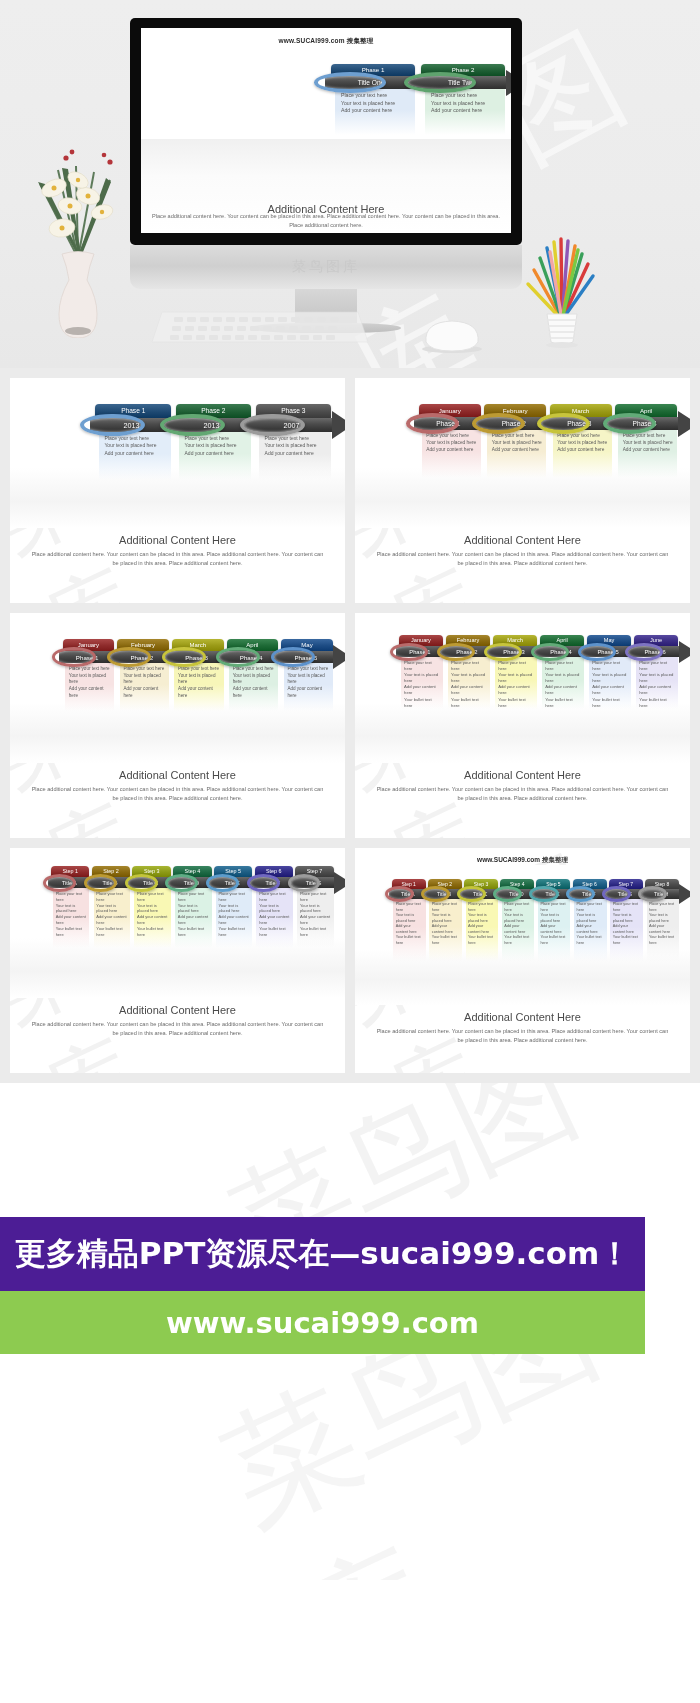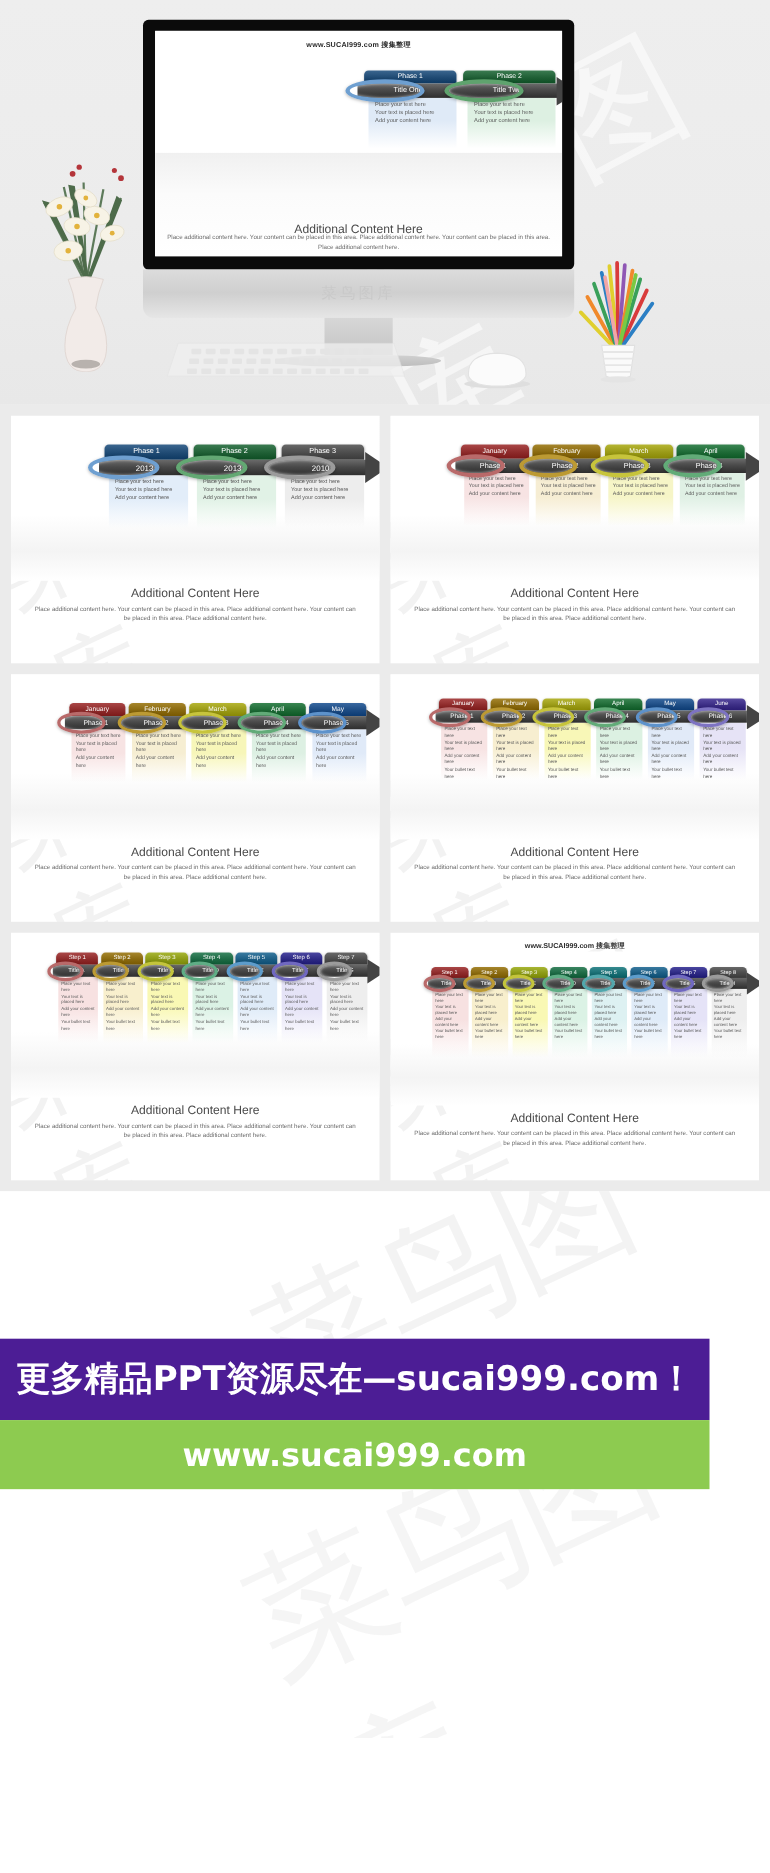--- a/index.html
+++ b/index.html
@@ -335,21 +335,21 @@
               <div class="cap" style="position: absolute; left: 89.0288px; top: 0px; width: 75.5396px; height: 14px; line-height: 14px; font-size: 6.6px; background: linear-gradient(rgb(59, 123, 81) 0%, rgb(31, 95, 53) 55%, rgb(13, 77, 35) 100%); box-shadow: rgba(0, 0, 0, 0.25) 0px 1px 2px;">Phase 2</div>
               <div class="bar" style="position: absolute; left: 83.6331px; top: 14px; width: 82.7338px; height: 14px; font-size: 7.2px;">2013</div>
               <div class="ring" style="left: 73.741px; top: 9.8px; width: 64.7482px; height: 22.68px; border-width: 4.62px; border-color: rgb(99, 168, 115); box-shadow: rgba(255, 255, 255, 0.75) 0px 0px 3px inset, rgba(0, 0, 0, 0.28) 0px 1px 3px; z-index: 6;"></div>
               <div class="body-txt" style="position: absolute; left: 98.0216px; top: 31px; width: 62.9496px; font-size: 5px;">
                 <div>Place your text here</div>
                 <div>Your text is placed here</div>
                 <div>Add your content here</div>
               </div>
               <div style="position: absolute; left: 172.662px; top: 28px; width: 71.9424px; height: 48px; background: linear-gradient(rgb(237, 237, 237) 0%, rgb(237, 237, 237) 45%, rgba(255, 255, 255, 0) 100%);"></div>
               <div class="cap" style="position: absolute; left: 169.065px; top: 0px; width: 75.5396px; height: 14px; line-height: 14px; font-size: 6.6px; background: linear-gradient(rgb(104, 104, 104) 0%, rgb(76, 76, 76) 55%, rgb(58, 58, 58) 100%); box-shadow: rgba(0, 0, 0, 0.25) 0px 1px 2px;">Phase 3</div>
-              <div class="bar" style="position: absolute; left: 163.669px; top: 14px; width: 82.7338px; height: 14px; font-size: 7.2px;">2010</div>
+              <div class="bar" style="position: absolute; left: 163.669px; top: 14px; width: 82.7338px; height: 14px; font-size: 7.2px;">2007</div>
               <div class="ring" style="left: 153.777px; top: 9.8px; width: 64.7482px; height: 22.68px; border-width: 4.62px; border-color: rgb(155, 155, 155); box-shadow: rgba(255, 255, 255, 0.75) 0px 0px 3px inset, rgba(0, 0, 0, 0.28) 0px 1px 3px; z-index: 7;"></div>
               <div class="body-txt" style="position: absolute; left: 178.058px; top: 31px; width: 62.9496px; font-size: 5px;">
                 <div>Place your text here</div>
                 <div>Your text is placed here</div>
                 <div>Add your content here</div>
               </div>
               <div class="arrow" style="left: 245.504px; top: 7px; width: 0px; height: 0px; border-top: 14px solid transparent; border-bottom: 14px solid transparent; border-left: 21.84px solid rgb(68, 68, 68); z-index: 2;"></div>
             </div>
           </div>
           <div class="card-add">Additional Content Here</div>

